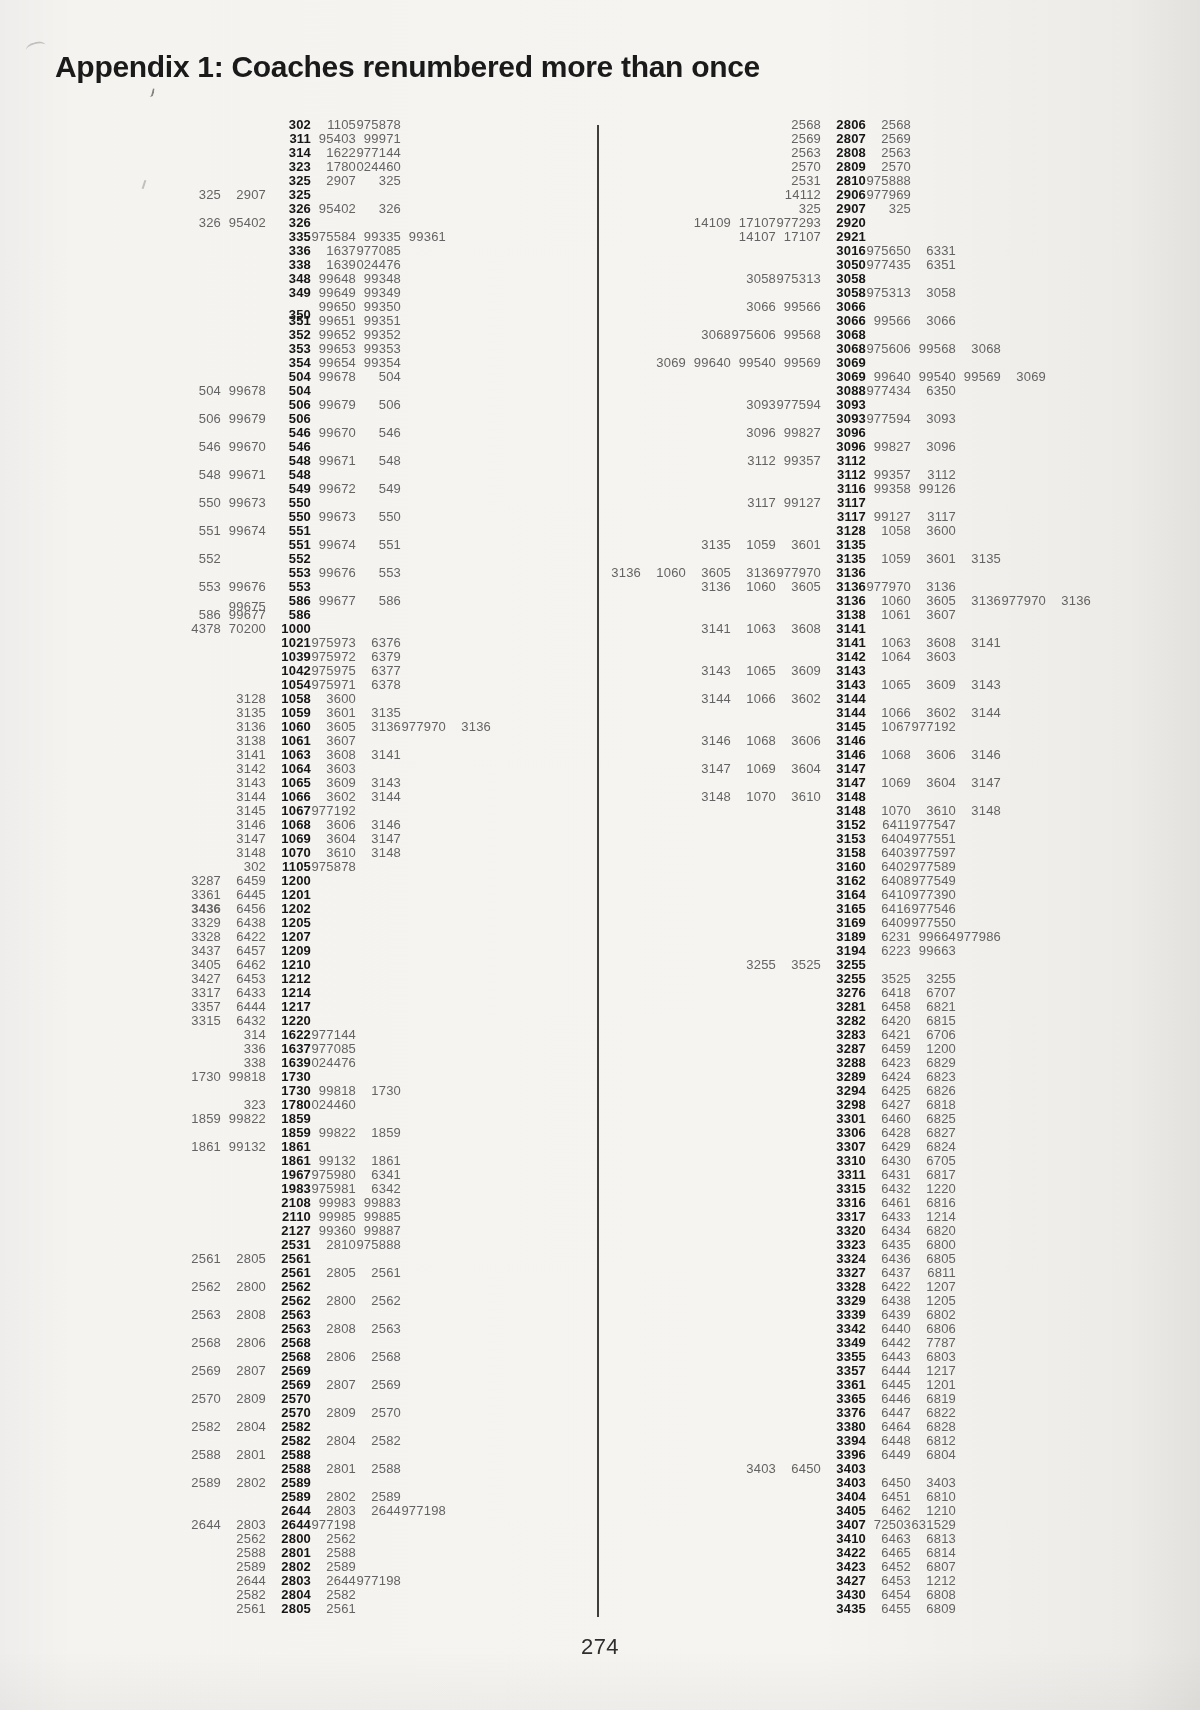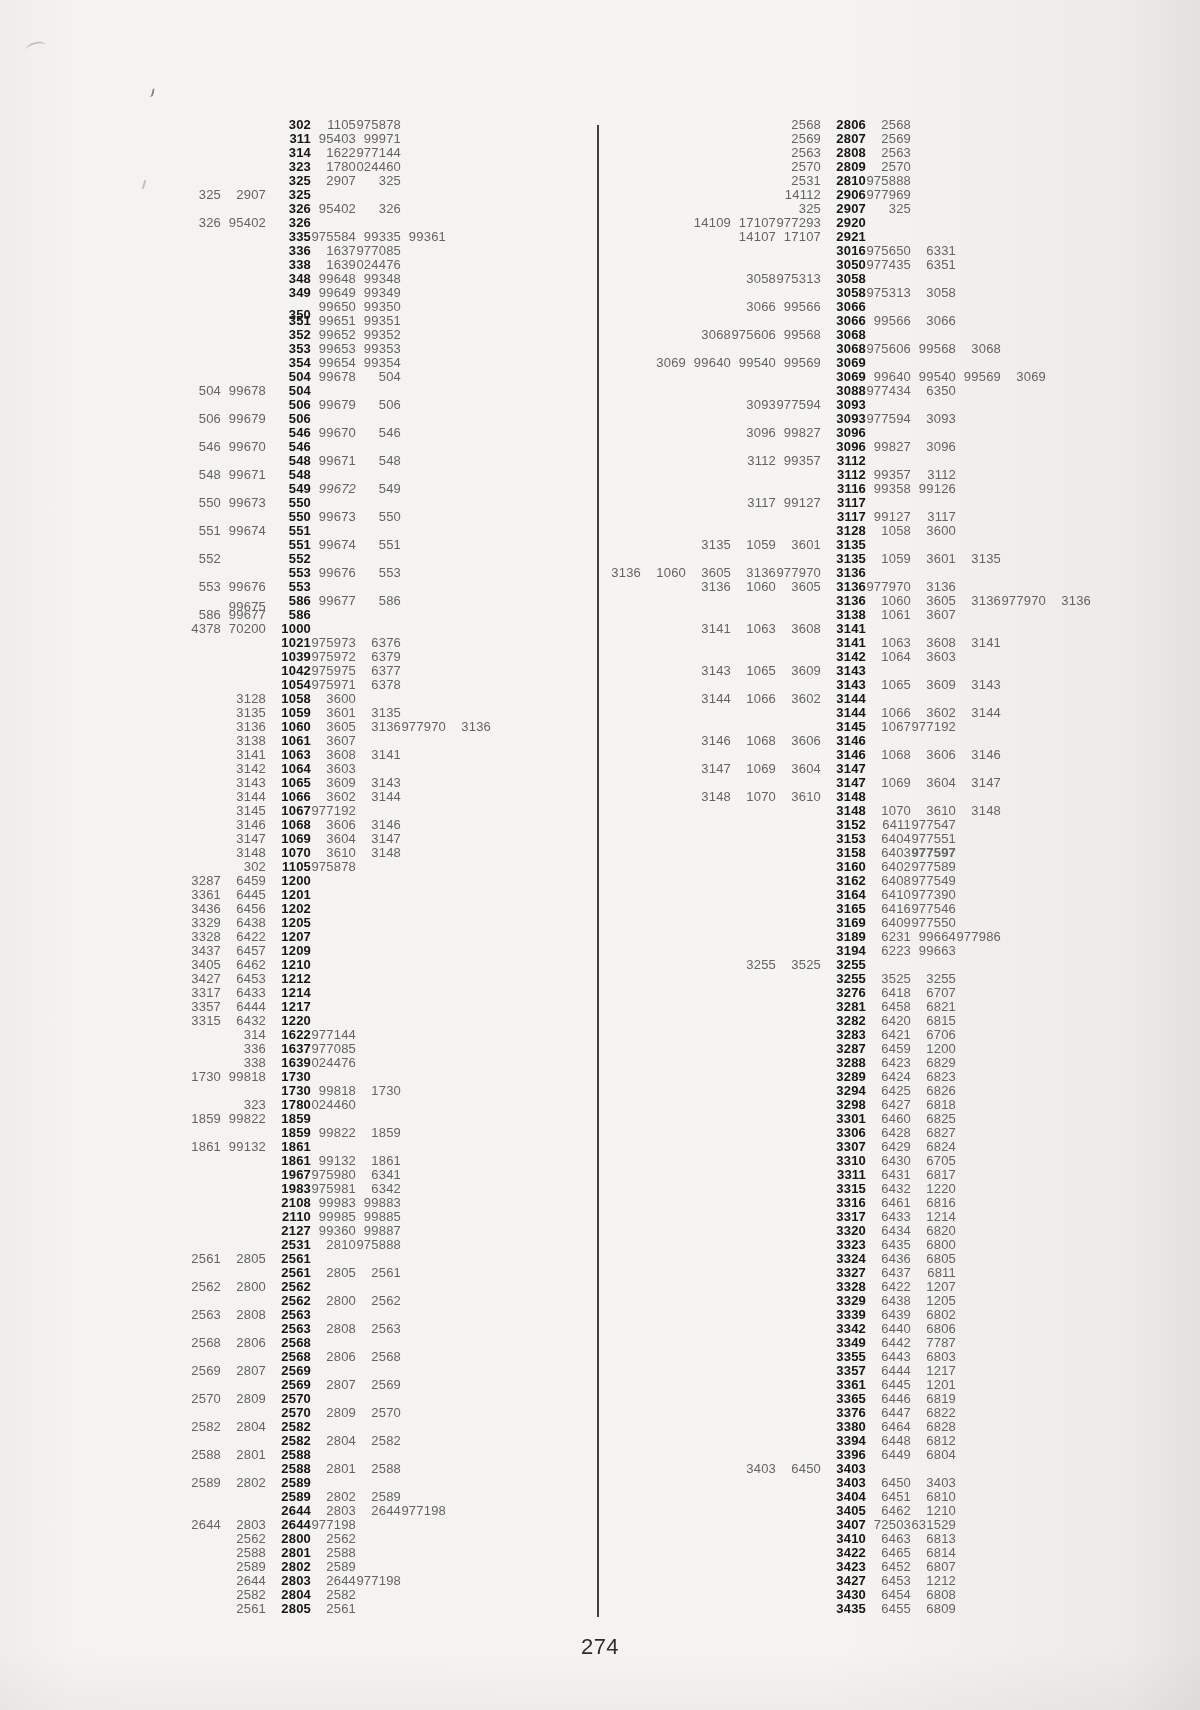--- a/index.html
+++ b/index.html
@@ -54,20 +54,21 @@
   .artifact-tick {
     left:143px; top:180px; width:2px; height:9px;
     background:#8d8d8b; transform:rotate(18deg); opacity:0.5;
   }
 </style>
 </head>
 <body>
 
 <div class="page">
   <span class="artifact artifact-tilde"></span>
+  <h1 class="title">Appendix 1: Coaches renumbered more than once</h1>
   <span class="artifact artifact-comma"></span>
   <span class="artifact artifact-tick"></span>
 
   <div class="divider"></div>
 
   <div class="col col-left" id="col-left">
       <div class="row">
         <span class="num main" style="grid-column: 3;">302</span>
         <span class="num" style="grid-column: 4;">1105</span>
         <span class="num" style="grid-column: 5;">975878</span>
@@ -193,21 +194,21 @@
         <span class="num" style="grid-column: 4;">99671</span>
         <span class="num" style="grid-column: 5;">548</span>
       </div>
       <div class="row">
         <span class="num" style="grid-column: 1;">548</span>
         <span class="num" style="grid-column: 2;">99671</span>
         <span class="num main" style="grid-column: 3;">548</span>
       </div>
       <div class="row">
         <span class="num main" style="grid-column: 3;">549</span>
-        <span class="num" style="grid-column: 4; font-style: italic;">99672</span>
+        <span class="num" style="grid-column: 4;">99672</span>
         <span class="num" style="grid-column: 5;">549</span>
       </div>
       <div class="row">
         <span class="num" style="grid-column: 1;">550</span>
         <span class="num" style="grid-column: 2;">99673</span>
         <span class="num main" style="grid-column: 3;">550</span>
       </div>
       <div class="row">
         <span class="num main" style="grid-column: 3;">550</span>
         <span class="num" style="grid-column: 4;">99673</span>
@@ -352,21 +353,21 @@
         <span class="num" style="grid-column: 1;">3287</span>
         <span class="num" style="grid-column: 2;">6459</span>
         <span class="num main" style="grid-column: 3;">1200</span>
       </div>
       <div class="row">
         <span class="num" style="grid-column: 1;">3361</span>
         <span class="num" style="grid-column: 2;">6445</span>
         <span class="num main" style="grid-column: 3;">1201</span>
       </div>
       <div class="row">
-        <span class="num" style="grid-column: 1;">3436</span>
+        <span class="num" style="grid-column: 1; font-weight: bold;">3436</span>
         <span class="num" style="grid-column: 2;">6456</span>
         <span class="num main" style="grid-column: 3;">1202</span>
       </div>
       <div class="row">
         <span class="num" style="grid-column: 1;">3329</span>
         <span class="num" style="grid-column: 2;">6438</span>
         <span class="num main" style="grid-column: 3;">1205</span>
       </div>
       <div class="row">
         <span class="num" style="grid-column: 1;">3328</span>
@@ -904,21 +905,21 @@
         <span class="num" style="grid-column: 8;">977547</span>
       </div>
       <div class="row">
         <span class="num main" style="grid-column: 6;">3153</span>
         <span class="num" style="grid-column: 7;">6404</span>
         <span class="num" style="grid-column: 8;">977551</span>
       </div>
       <div class="row">
         <span class="num main" style="grid-column: 6;">3158</span>
         <span class="num" style="grid-column: 7;">6403</span>
-        <span class="num" style="grid-column: 8; font-weight: bold;">977597</span>
+        <span class="num" style="grid-column: 8;">977597</span>
       </div>
       <div class="row">
         <span class="num main" style="grid-column: 6;">3160</span>
         <span class="num" style="grid-column: 7;">6402</span>
         <span class="num" style="grid-column: 8;">977589</span>
       </div>
       <div class="row">
         <span class="num main" style="grid-column: 6;">3162</span>
         <span class="num" style="grid-column: 7;">6408</span>
         <span class="num" style="grid-column: 8;">977549</span>

